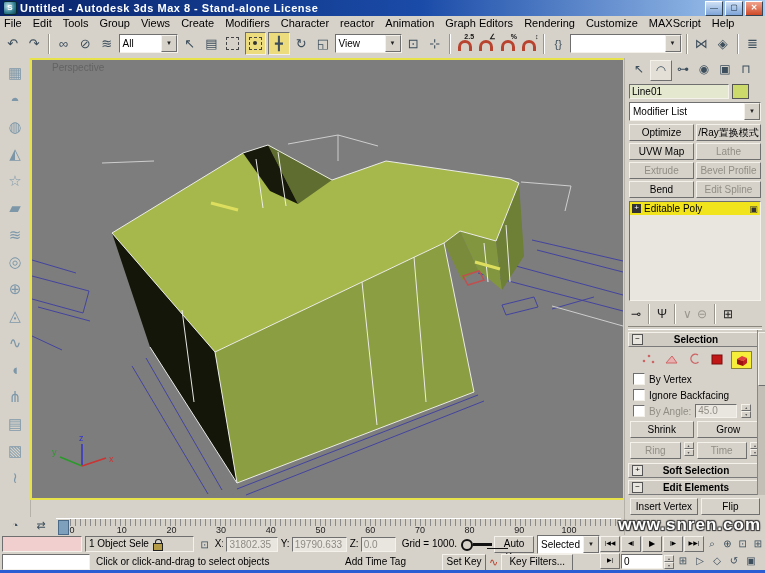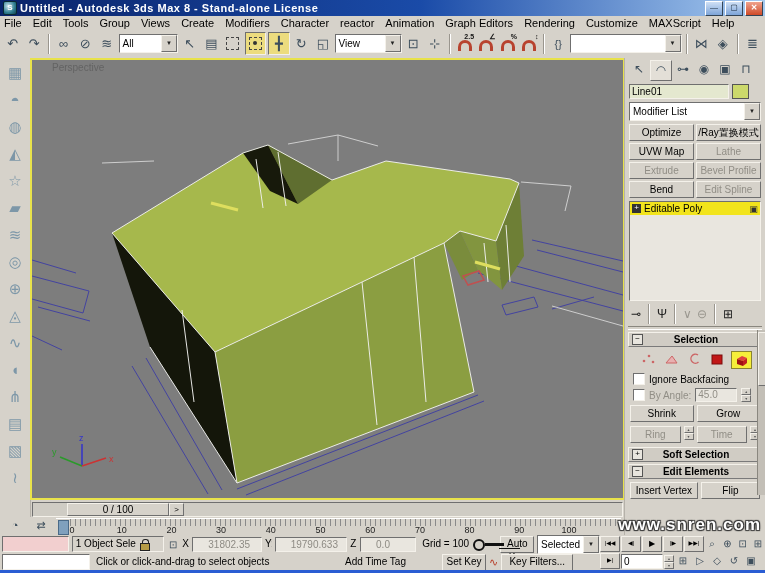--- a/index.html
+++ b/index.html
@@ -115,21 +115,21 @@
     border:1px solid;border-color:#f4f1ea #6f6f6f #6f6f6f #f4f1ea;}
   
   .status1,.status2{position:absolute;left:0;width:598px;height:18px;display:flex;align-items:center;gap:3px;padding-left:2px;}
   .status1{top:535px;}
   .status2{top:553px;}
   .listener{width:86px;height:14px;}
   .listener.pink{background:#f2cfcf;}
   .listener.white{background:#fff;}
   .cell{height:14px;font-size:10px;line-height:14px;padding:0 3px;white-space:nowrap;overflow:hidden;}
   .field{height:13px;background:#e9e6df;border:1px solid;border-color:#6f6f6f #f4f1ea #f4f1ea #6f6f6f;
-    font-size:10px;line-height:13px;padding:0 15px;color:#8e8b84;overflow:hidden;}
+    font-size:10px;line-height:13px;padding:0 2px;color:#8e8b84;overflow:hidden;}
   .locky{position:relative;width:10px;height:11px;}
   .locky::before{content:'';position:absolute;left:2px;top:0;width:5px;height:4px;border:1px solid #222;
     border-bottom:none;border-radius:3px 3px 0 0;}
   .locky::after{content:'';position:absolute;left:0;top:4px;width:8px;height:6px;background:#b59b45;border:1px solid #222;}
   .bigkey{position:relative;width:34px;height:14px;}
   .bigkey::before{content:'';position:absolute;left:1px;top:2px;width:8px;height:8px;border:2.5px solid #111;border-radius:50%;}
   .bigkey::after{content:'';position:absolute;left:13px;top:6px;width:19px;height:3px;background:#111;
     box-shadow:13px 4px 0 -1px #111,17px 4px 0 -1px #111;}
   .sbtn{height:15px;background:#d6d2ca;border:1px solid;border-color:#f4f1ea #6f6f6f #6f6f6f #f4f1ea;
     font-size:10px;line-height:14px;text-align:center;}
@@ -323,26 +323,20 @@
           <g font-family="Liberation Sans, sans-serif" font-size="9">
             <line x1="50" y1="406" x2="50" y2="384" stroke="#3333cc" stroke-width="1.5"></line>
             <line x1="50" y1="406" x2="28" y2="397" stroke="#2a9a2a" stroke-width="1.5"></line>
             <line x1="50" y1="406" x2="74" y2="398" stroke="#cc3333" stroke-width="1.5"></line>
             <text x="47" y="381" fill="#3333cc">z</text>
             <text x="77" y="402" fill="#cc3333">x</text>
             <text x="20" y="395" fill="#2a9a2a">y</text>
           </g>
         </svg>
       </div>
-      <div class="timeslider">
-        <div class="ts-track">
-          <div class="ts-btn">0 / 100</div>
-          <div class="ts-next">&gt;</div>
-        </div>
-      </div>
     </div>
   </div>
 
   <div class="rulerrow">
     <span class="mini-icon">◔</span>
     <span class="mini-icon">⇄</span>
     <div class="ruler">
       <div class="ruler-ticks"></div>
       <div class="ruler-marker"></div>
       <div id="ruler-labels">
@@ -437,20 +431,24 @@
       <span class="soicon active">
         <svg width="15" height="13">
             <polygon points="3,5 8,2 13,4 9,7" fill="#e04040"></polygon>
             <polygon points="3,5 9,7 9,12 3,10" fill="#a01212"></polygon>
             <polygon points="9,7 13,4 13,9 9,12" fill="#c02020"></polygon>
           </svg>
       </span>
     </div>
     <div class="cbrow">
       <span class="checkbox"></span>
+      <span>By Vertex</span>
+    </div>
+    <div class="cbrow">
+      <span class="checkbox"></span>
       <span>Ignore Backfacing</span>
     </div>
     <div class="cbrow disabled">
       <span class="checkbox"></span>
       <span>By Angle:</span>
       <span class="numfield" style="width:36px">45.0</span>
       <span class="spinner">
           <span>▴</span>
           <span>▾</span>
         </span>

